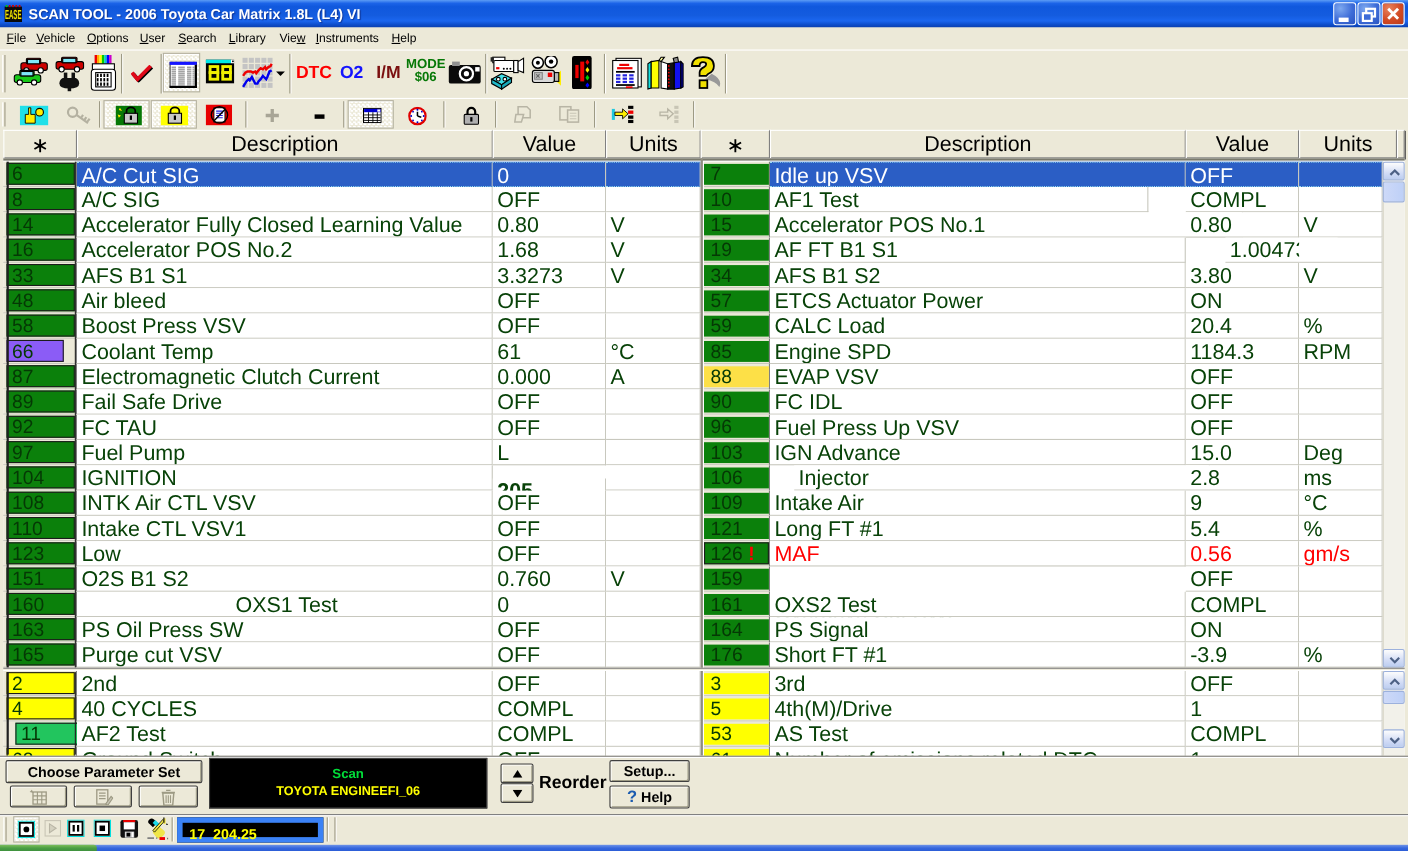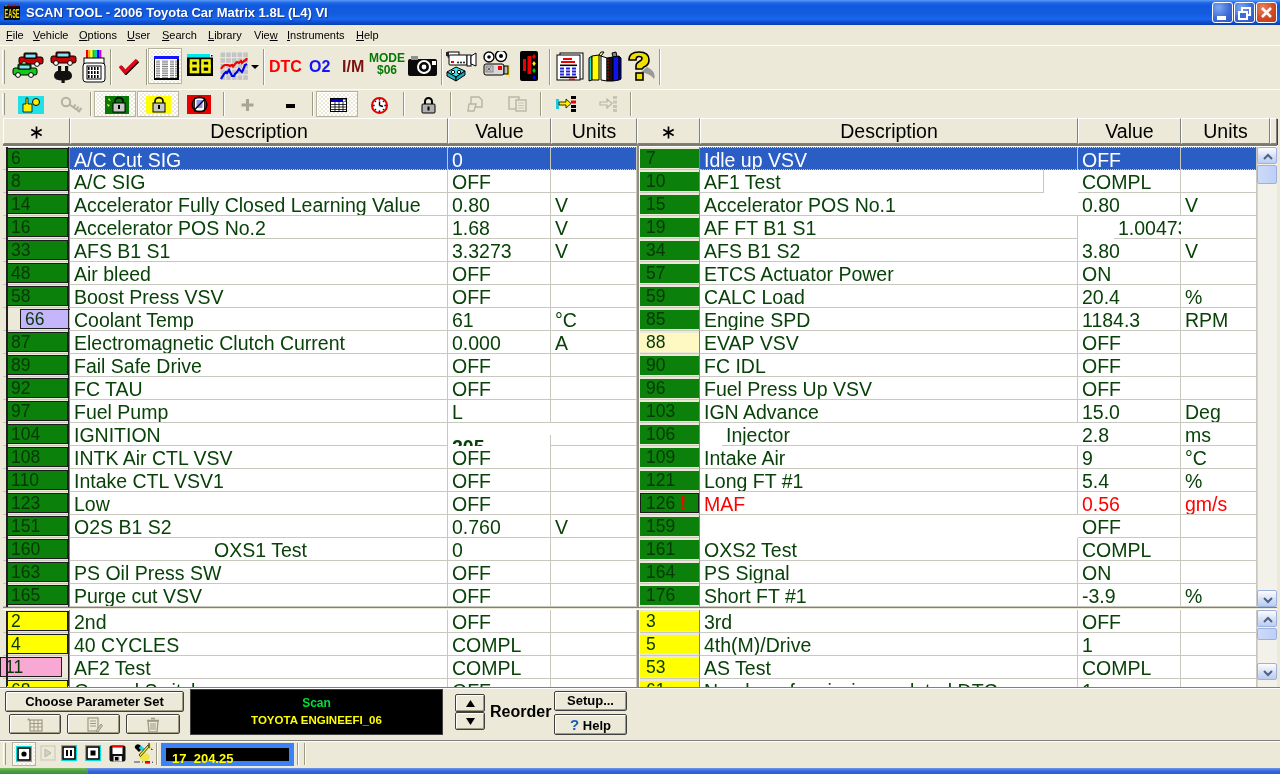--- a/index.html
+++ b/index.html
@@ -518,21 +518,21 @@
 <div class="starblk" style="left:6px;top:263px;width:62px;height:20px;background:#0b800b">48</div>
 <div class="cell gtxt" style="left:70px;top:262px;width:378px;height:23px;">Air bleed</div>
 <div class="cell gtxt" style="left:448px;top:262px;width:103px;height:23px;">OFF</div>
 <div class="cell gtxt" style="left:551px;top:262px;width:86px;height:23px;"></div>
 <div class="cell starbg" style="left:3px;top:285px;width:67px;height:23px"></div>
 <div class="starblk" style="left:6px;top:286px;width:62px;height:20px;background:#0b800b">58</div>
 <div class="cell gtxt" style="left:70px;top:285px;width:378px;height:23px;">Boost Press VSV</div>
 <div class="cell gtxt" style="left:448px;top:285px;width:103px;height:23px;">OFF</div>
 <div class="cell gtxt" style="left:551px;top:285px;width:86px;height:23px;"></div>
 <div class="cell starbg" style="left:3px;top:308px;width:67px;height:23px"></div>
-<div class="starblk" style="left:20px;top:309px;width:62px;height:20px;background:#c4b5fd">66</div>
+<div class="starblk" style="left:6px;top:309px;width:52px;height:20px;background:#8b5cf6">66</div>
 <div class="cell gtxt" style="left:70px;top:308px;width:378px;height:23px;">Coolant Temp</div>
 <div class="cell gtxt" style="left:448px;top:308px;width:103px;height:23px;">61</div>
 <div class="cell gtxt" style="left:551px;top:308px;width:86px;height:23px;">°C</div>
 <div class="cell starbg" style="left:3px;top:331px;width:67px;height:23px"></div>
 <div class="starblk" style="left:6px;top:332px;width:62px;height:20px;background:#0b800b">87</div>
 <div class="cell gtxt" style="left:70px;top:331px;width:378px;height:23px;">Electromagnetic Clutch Current</div>
 <div class="cell gtxt" style="left:448px;top:331px;width:103px;height:23px;">0.000</div>
 <div class="cell gtxt" style="left:551px;top:331px;width:86px;height:23px;">A</div>
 <div class="cell starbg" style="left:3px;top:354px;width:67px;height:23px"></div>
 <div class="starblk" style="left:6px;top:355px;width:62px;height:20px;background:#0b800b">89</div>
@@ -623,21 +623,21 @@
 <div class="starblk" style="border:none;left:640px;top:287px;width:59px;height:19px;background:#0b800b;padding-left:6px">59</div>
 <div class="cell gtxt" style="left:700px;top:285px;width:378px;height:23px;">CALC Load</div>
 <div class="cell gtxt" style="left:1078px;top:285px;width:103px;height:23px;">20.4</div>
 <div class="cell gtxt" style="left:1181px;top:285px;width:76px;height:23px;">%</div>
 <div class="cell starbg" style="left:640px;top:308px;width:60px;height:23px"></div>
 <div class="starblk" style="border:none;left:640px;top:310px;width:59px;height:19px;background:#0b800b;padding-left:6px">85</div>
 <div class="cell gtxt" style="left:700px;top:308px;width:378px;height:23px;">Engine SPD</div>
 <div class="cell gtxt" style="left:1078px;top:308px;width:103px;height:23px;">1184.3</div>
 <div class="cell gtxt" style="left:1181px;top:308px;width:76px;height:23px;">RPM</div>
 <div class="cell starbg" style="left:640px;top:331px;width:60px;height:23px"></div>
-<div class="starblk" style="border:none;left:640px;top:333px;width:59px;height:19px;background:#fef9c3;padding-left:6px">88</div>
+<div class="starblk" style="border:none;left:640px;top:333px;width:59px;height:19px;background:#fde047;padding-left:6px">88</div>
 <div class="cell gtxt" style="left:700px;top:331px;width:378px;height:23px;">EVAP VSV</div>
 <div class="cell gtxt" style="left:1078px;top:331px;width:103px;height:23px;">OFF</div>
 <div class="cell gtxt" style="left:1181px;top:331px;width:76px;height:23px;"></div>
 <div class="cell starbg" style="left:640px;top:354px;width:60px;height:23px"></div>
 <div class="starblk" style="border:none;left:640px;top:356px;width:59px;height:19px;background:#0b800b;padding-left:6px">90</div>
 <div class="cell gtxt" style="left:700px;top:354px;width:378px;height:23px;">FC IDL</div>
 <div class="cell gtxt" style="left:1078px;top:354px;width:103px;height:23px;">OFF</div>
 <div class="cell gtxt" style="left:1181px;top:354px;width:76px;height:23px;"></div>
 <div class="cell starbg" style="left:640px;top:377px;width:60px;height:23px"></div>
 <div class="starblk" style="border:none;left:640px;top:379px;width:59px;height:19px;background:#0b800b;padding-left:6px">96</div>
@@ -693,21 +693,21 @@
 <div class="starblk" style="left:6px;top:611px;width:62px;height:20px;background:#ffff00">2</div>
 <div class="cell gtxt" style="left:70px;top:610px;width:378px;height:23px;">2nd</div>
 <div class="cell gtxt" style="left:448px;top:610px;width:103px;height:23px;">OFF</div>
 <div class="cell gtxt" style="left:551px;top:610px;width:86px;height:23px;"></div>
 <div class="cell starbg" style="left:3px;top:633px;width:67px;height:23px"></div>
 <div class="starblk" style="left:6px;top:634px;width:62px;height:20px;background:#ffff00">4</div>
 <div class="cell gtxt" style="left:70px;top:633px;width:378px;height:23px;">40 CYCLES</div>
 <div class="cell gtxt" style="left:448px;top:633px;width:103px;height:23px;">COMPL</div>
 <div class="cell gtxt" style="left:551px;top:633px;width:86px;height:23px;"></div>
 <div class="cell starbg" style="left:3px;top:656px;width:67px;height:23px"></div>
-<div class="starblk" style="left:0;top:657px;width:62px;height:20px;background:#f9a8d4">11</div>
+<div class="starblk" style="left:14px;top:657px;width:62px;height:20px;background:#22c55e">11</div>
 <div class="cell gtxt" style="left:70px;top:656px;width:378px;height:23px;">AF2 Test</div>
 <div class="cell gtxt" style="left:448px;top:656px;width:103px;height:23px;">COMPL</div>
 <div class="cell gtxt" style="left:551px;top:656px;width:86px;height:23px;"></div>
 <div class="cell starbg" style="left:3px;top:679px;width:67px;height:23px"></div>
 <div class="starblk" style="left:6px;top:680px;width:62px;height:20px;background:#ffff00">68</div>
 <div class="cell gtxt" style="left:70px;top:679px;width:378px;height:23px;">Ground Switch</div>
 <div class="cell gtxt" style="left:448px;top:679px;width:103px;height:23px;">OFF</div>
 <div class="cell gtxt" style="left:551px;top:679px;width:86px;height:23px;"></div>
 <div class="cell starbg" style="left:640px;top:610px;width:60px;height:23px"></div>
 <div class="starblk" style="border:none;left:640px;top:612px;width:59px;height:19px;background:#ffff00;padding-left:6px">3</div>

